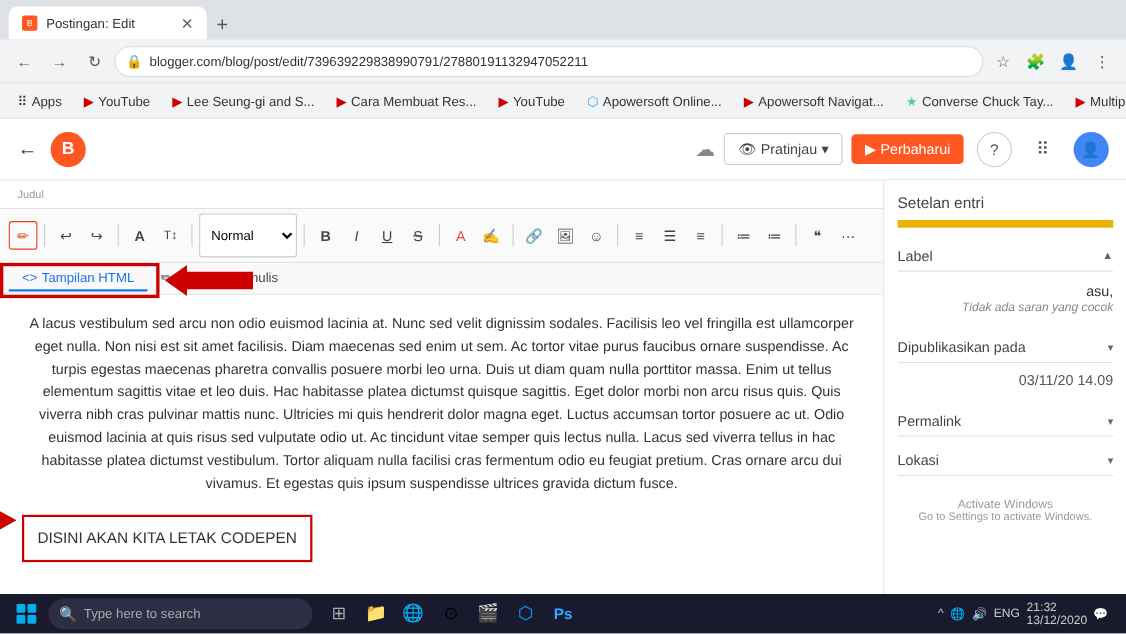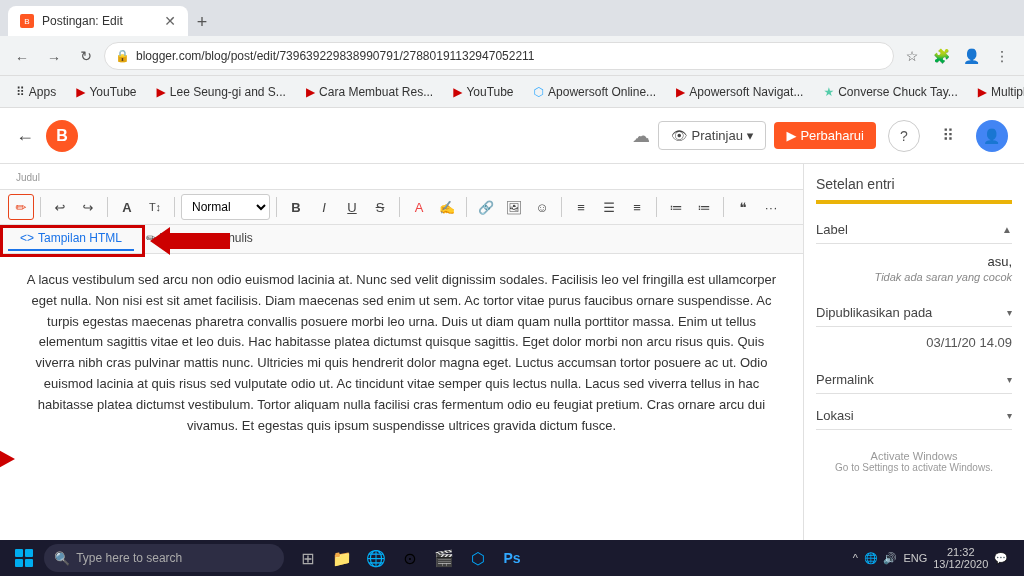--- a/index.html
+++ b/index.html
@@ -48,38 +48,38 @@
 
     
     .title-bar { padding: 8px 16px 4px; border-bottom: 1px solid #e0e0e0; }
     .title-label { font-size: 10px; color: #999; margin-bottom: 2px; }
     .title-input { width: 100%; border: none; outline: none; font-size: 18px; color: #333; padding: 2px 0; border-bottom: 2px solid #e8441a; }
 
     
     .editor-toolbar { display: flex; align-items: center; padding: 4px 8px; border-bottom: 1px solid #e0e0e0; gap: 2px; flex-wrap: wrap; background: #fafafa; }
     .toolbar-btn { width: 26px; height: 26px; border: none; background: transparent; border-radius: 3px; cursor: pointer; display: flex; align-items: center; justify-content: center; color: #444; font-size: 13px; }
     .toolbar-sep { width: 1px; height: 20px; background: #ccc; margin: 0 4px; }
-    .toolbar-dropdown { height: 26px; border: 1px solid #ccc; border-radius: 3px; background: #fff; padding: 0 6px; font-size: 12px; cursor: pointer; }
+    .toolbar-dropdown { height: 40px; border: 1px solid #ccc; border-radius: 3px; background: #fff; padding: 0 6px; font-size: 12px; cursor: pointer; }
 
     
     .view-mode-bar { display: flex; align-items: center; padding: 2px 8px; border-bottom: 1px solid #e0e0e0; background: #f9f9f9; }
     .view-tab { display: flex; align-items: center; gap: 4px; padding: 4px 12px; font-size: 12px; cursor: pointer; color: #444; border-bottom: 2px solid transparent; }
     .view-tab.active { color: #1a73e8; border-bottom: 2px solid #1a73e8; }
 
     
     .editor-content-wrapper { position: relative; flex: 1; overflow: hidden; }
 
     
     .editor-body { padding: 16px 20px; overflow-y: auto; height: calc(100% - 0px); font-size: 13px; line-height: 1.6; color: #333; background: white; }
     .editor-body p { margin-bottom: 8px; text-align: center; }
     .code-placeholder { border: 2px solid #cc0000; padding: 8px 12px; margin: 10px 0; font-size: 14px; font-weight: 500; color: #333; display: inline-block; }
 
     
     .editor-sidebar { width: 220px; background: #fff; padding: 12px; overflow-y: auto; }
-    .sidebar-header { font-size: 14px; font-weight: 500; color: #444; margin-bottom: 12px; padding-bottom: 8px; border-bottom: 4px solid #eab308; }
+    .sidebar-header { font-size: 14px; font-weight: 500; color: #444; margin-bottom: 12px; padding-bottom: 8px; border-bottom: 7px solid #eab308; }
     .sidebar-section { margin-bottom: 8px; text-align: right; }
     .sidebar-section-header { display: flex; align-items: center; justify-content: space-between; padding: 6px 0; cursor: pointer; font-size: 13px; color: #444; border-bottom: 1px solid #e0e0e0; }
     .sidebar-section-content { padding: 8px 0; font-size: 12px; color: #666; }
     .label-tag { background: transparent; color: #333; font-size: 13px; padding: 2px 0; }
     .label-hint { font-size: 11px; color: #888; font-style: italic; }
     .chevron { font-size: 10px; color: #666; }
     .published-info { font-size: 13px; color: #555; }
 
     
     .action-btns { display: flex; align-items: center; gap: 8px; }
@@ -88,21 +88,21 @@
     .btn-cloud { color: #888; font-size: 18px; cursor: pointer; }
 
     
     .taskbar { height: 36px; background: #1a1a2e; display: flex; align-items: center; padding: 0 8px; gap: 4px; }
     .taskbar-start { width: 32px; height: 32px; display: flex; align-items: center; justify-content: center; }
     .taskbar-search { flex: 0 0 240px; height: 28px; background: #2d2d44; border-radius: 14px; display: flex; align-items: center; padding: 0 10px; gap: 6px; font-size: 12px; color: #aaa; }
     .taskbar-items { display: flex; gap: 2px; margin-left: 4px; }
     .taskbar-item { width: 32px; height: 32px; display: flex; align-items: center; justify-content: center; border-radius: 4px; cursor: pointer; }
     .taskbar-spacer { flex: 1; }
     .taskbar-tray { display: flex; align-items: center; gap: 6px; font-size: 11px; color: #ccc; padding: 0 8px; }
-    .taskbar-time { text-align: center; font-size: 11px; color: #ccc; }
+    .taskbar-time { text-align: left; font-size: 11px; color: #ccc; }
 
     
     .win-logo { display: grid; grid-template-columns: 1fr 1fr; gap: 2px; width: 18px; height: 18px; }
     .win-logo div { background: #00adef; border-radius: 1px; }
 
     
     ::-webkit-scrollbar { width: 6px; }
     ::-webkit-scrollbar-track { background: #f1f1f1; }
     ::-webkit-scrollbar-thumb { background: #ccc; border-radius: 3px; }
   </style>
@@ -270,20 +270,21 @@
             <div class="editor-body" style="height:340px;overflow-y:auto;position:relative">
               <p>A lacus vestibulum sed arcu non odio euismod lacinia at. Nunc sed velit dignissim sodales. Facilisis leo vel fringilla est ullamcorper eget nulla. Non nisi est sit amet facilisis. Diam maecenas sed enim ut sem. Ac tortor vitae purus faucibus ornare suspendisse. Ac turpis egestas maecenas pharetra convallis posuere morbi leo urna. Duis ut diam quam nulla porttitor massa. Enim ut tellus elementum sagittis vitae et leo duis. Hac habitasse platea dictumst quisque sagittis. Eget dolor morbi non arcu risus quis. Quis viverra nibh cras pulvinar mattis nunc. Ultricies mi quis hendrerit dolor magna eget. Luctus accumsan tortor posuere ac ut. Odio euismod lacinia at quis risus sed vulputate odio ut. Ac tincidunt vitae semper quis lectus nulla. Lacus sed viverra tellus in hac habitasse platea dictumst vestibulum. Tortor aliquam nulla facilisi cras fermentum odio eu feugiat pretium. Cras ornare arcu dui vivamus. Et egestas quis ipsum suspendisse ultrices gravida dictum fusce.</p>
 
               <div style="position:relative;margin:8px 0">
                 
                 <div style="position:absolute;left:-60px;top:4px;z-index:10">
                   <svg width="55" height="22" viewBox="0 0 55 22">
                     <polygon points="0,5 0,17 35,17 35,22 55,11 35,0 35,5" fill="#cc0000"></polygon>
                   </svg>
                 </div>
+                <div class="code-placeholder">DISINI AKAN KITA LETAK CODEPEN</div>
               </div>
 
             </div>
           </div>
         </div>
 
         <div class="editor-sidebar">
           <div class="sidebar-header">Setelan entri</div>
 
           <div class="sidebar-section">

